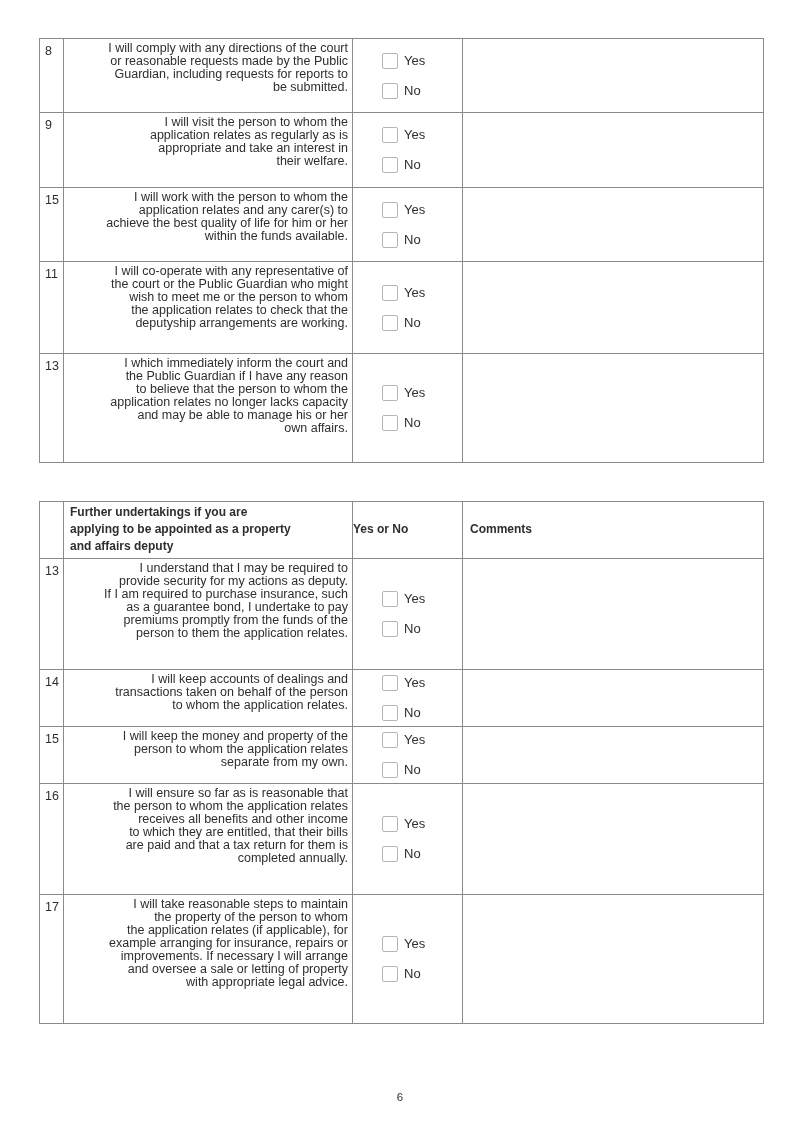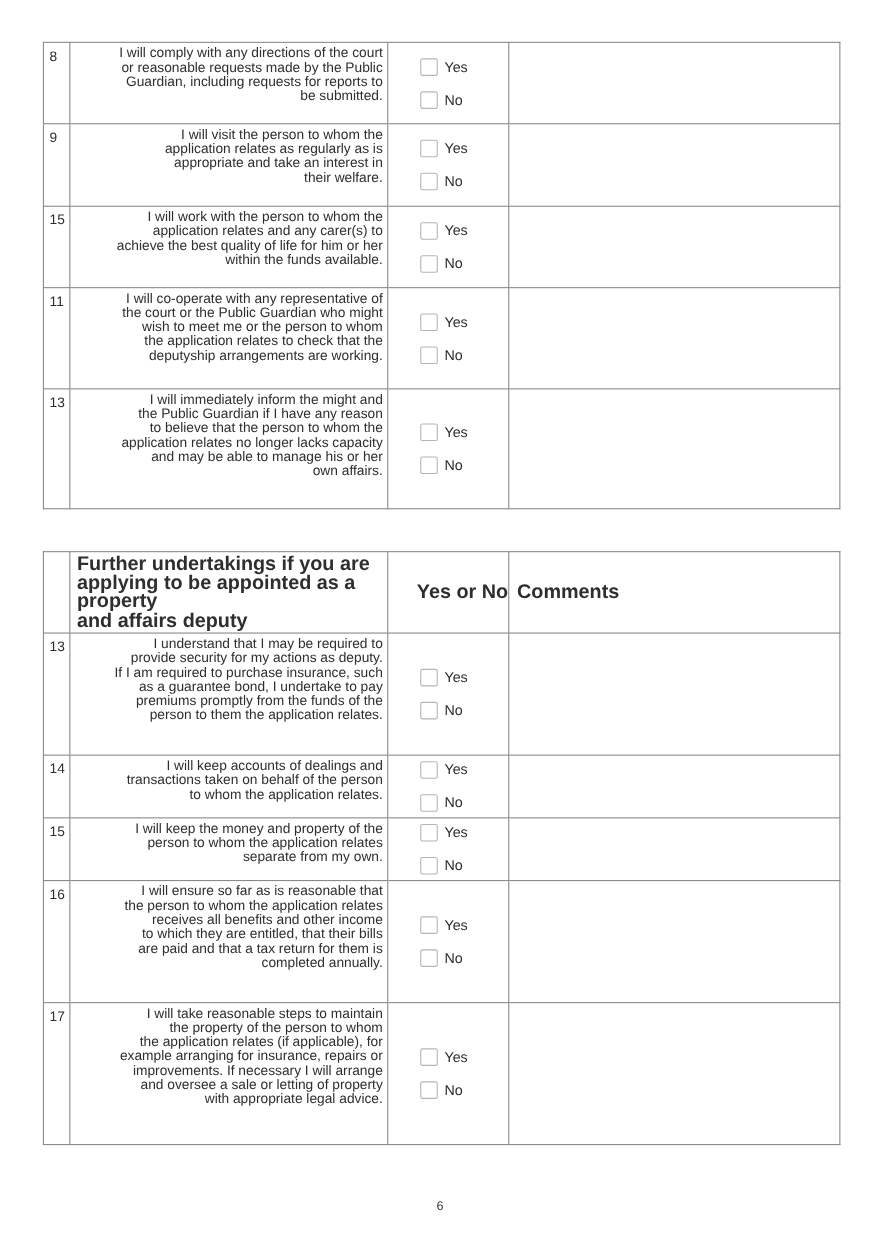--- a/index.html
+++ b/index.html
@@ -54,27 +54,27 @@
     width:16px; height:16px; flex:0 0 16px;
     border:1px solid #b5b5b5;
     border-radius:2px;
     background:#ffffff;
     display:inline-block;
   }
   .cb-label { font-size:13px; line-height:16px; color:#2e2e2e; }
 
   .hdr {
     font-weight:bold;
-    font-size:18px;
+    font-size:12px;
     line-height:17.2px;
     white-space:pre-line;
     vertical-align:middle;
   }
   .hdr-txt { padding:2px 4px 2px 6px; }
-  .hdr-yn  { text-align:right; padding:0; }
+  .hdr-yn  { text-align:left; padding:0; }
   .hdr-cm  { padding-left:7px; }
 
   .page-number {
     position:absolute;
     left:0; right:0;
     bottom:27px;
     text-align:center;
     font-size:11.5px;
     color:#333333;
   }
@@ -168,21 +168,21 @@
             <label class="cb-row">
                 <span class="cb"></span>
                 <span class="cb-label">No</span>
               </label>
           </div>
         </td>
         <td class="cm"></td>
       </tr>
       <tr style="height:109px;">
         <td class="num">13</td>
-        <td class="txt">I will immediately inform the might and
+        <td class="txt">I which immediately inform the court and
 the Public Guardian if I have any reason
 to believe that the person to whom the
 application relates no longer lacks capacity
 and may be able to manage his or her
 own affairs.</td>
         <td class="yn">
           <div class="cb-group">
             <label class="cb-row">
                 <span class="cb"></span>
                 <span class="cb-label">Yes</span>

